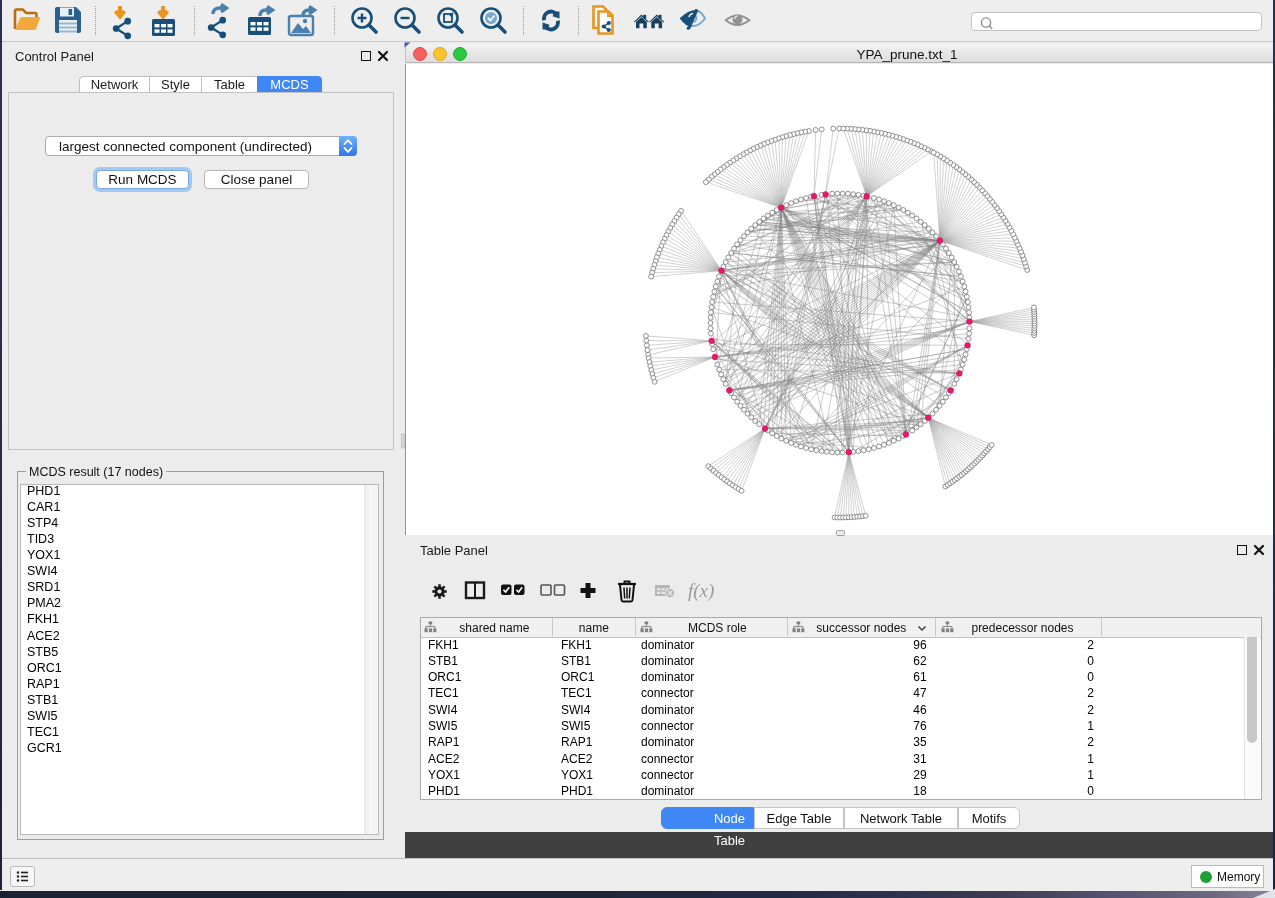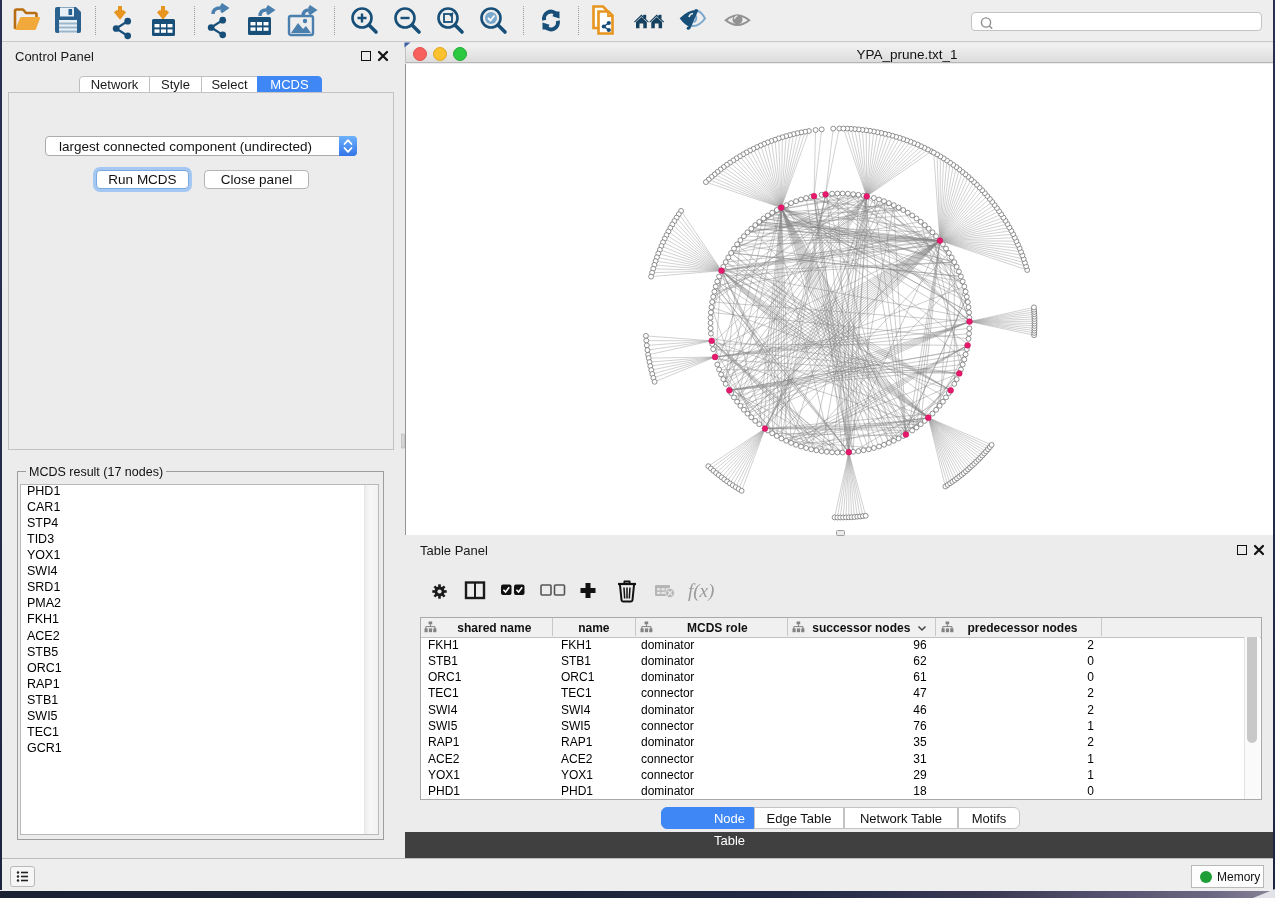--- a/index.html
+++ b/index.html
@@ -52,21 +52,21 @@
   .nettitle{position:absolute;left:0;top:2px;width:100%;height:19px;box-sizing:border-box;
     background:linear-gradient(#f2f2f2,#dcdcdc);border-bottom:1px solid #b6b6b6;border-left:1px solid #c0c0c0;}
   .tl{position:absolute;top:3px;width:12px;height:12px;border-radius:50%;}
   .netcanvas{position:absolute;left:0;top:22px;width:868px;height:497px;background:#fff;border-left:1.3px solid #949494;box-sizing:border-box;}
   
   .tp{position:absolute;left:405px;top:535px;width:868px;height:297px;background:#ececec;}
   .tbl{position:absolute;left:15px;top:82px;width:842px;height:183px;background:#fff;
     border:1px solid #a9a9a9;box-sizing:border-box;}
   .thead{position:absolute;left:0;top:0;width:100%;height:19px;background:#f0f0f0;
     border-bottom:1px solid #c2c2c2;}
-  .th{position:absolute;top:0;height:18px;border-right:1px solid #c8c8c8;font-size:12px;color:#111;font-weight:bold;}
+  .th{position:absolute;top:0;height:18px;border-right:1px solid #c8c8c8;font-size:12px;color:#111;}
   .th .lab{position:absolute;top:3px;width:100%;text-align:center;}
   .trow{position:absolute;font-size:12px;color:#000;}
   .tsb{position:absolute;right:1px;top:19px;width:15px;height:162px;background:#fafafa;border-left:1px solid #e3e3e3;overflow:hidden;}
   .tsb .thumb{position:absolute;left:2px;top:-5px;width:10px;height:111px;background:#c8c8c8;border-radius:5px;}
   .bottabs{position:absolute;left:256px;top:272px;height:22px;}
   .btab{position:absolute;top:0;height:22px;background:#fff;border:1px solid #c4c4c4;
     font-size:13px;color:#111;text-align:center;line-height:22px;box-sizing:border-box;}
   .btab.sel{background:#3f87f5;color:#fff;border-color:#3f87f5;padding-left:44px;}
   
   .status{position:absolute;left:0;top:858px;width:100%;height:32px;background:#eeeeee;
@@ -243,21 +243,21 @@
 
   <div class="cp">
     <div class="ptitle" style="left:15px;top:7px">Control Panel</div>
     <div class="float-ic" style="left:361px;top:9px"></div>
     <svg class="close-ic" style="left:377px;top:8px;position:absolute" width="12" height="12" viewBox="0 0 12 12">
         <path d="M2 2 L10 10 M10 2 L2 10" stroke="#111" stroke-width="2.2" stroke-linecap="round"></path>
       </svg>
     <div class="tabs">
       <div class="tab" style="left:0;width:69px;border-radius:4px 0 0 0">Network</div>
       <div class="tab" style="left:70px;width:51px">Style</div>
-      <div class="tab" style="left:122px;width:55px">Select</div>
+      <div class="tab" style="left:122px;width:55px">Table</div>
       <div class="tab sel" style="left:178px;width:63px;border-radius:0 4px 0 0">MCDS</div>
     </div>
     <div class="cp-panel"></div>
     <div class="combo">
       <div class="txt">largest connected component (undirected)</div>
       <div class="btn">
         <svg width="18" height="20" viewBox="0 0 18 20">
           <path d="M5.5 8 L9 4.2 L12.5 8" fill="none" stroke="#fff" stroke-width="1.8" stroke-linejoin="round" stroke-linecap="round"></path>
           <path d="M5.5 12 L9 15.8 L12.5 12" fill="none" stroke="#fff" stroke-width="1.8" stroke-linejoin="round" stroke-linecap="round"></path>
         </svg>

